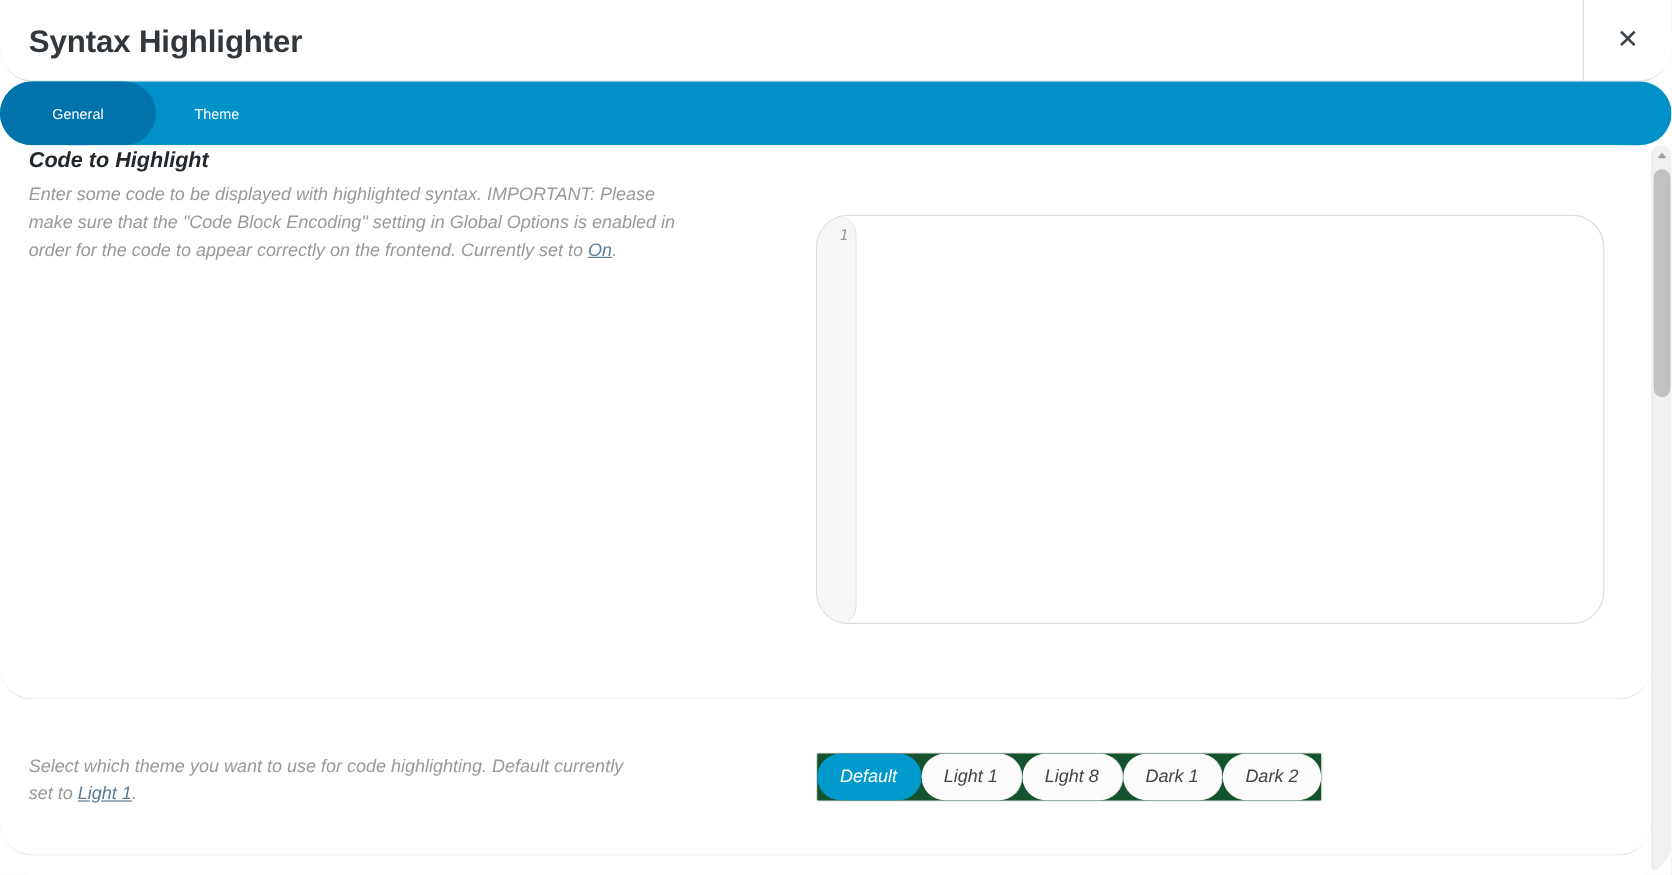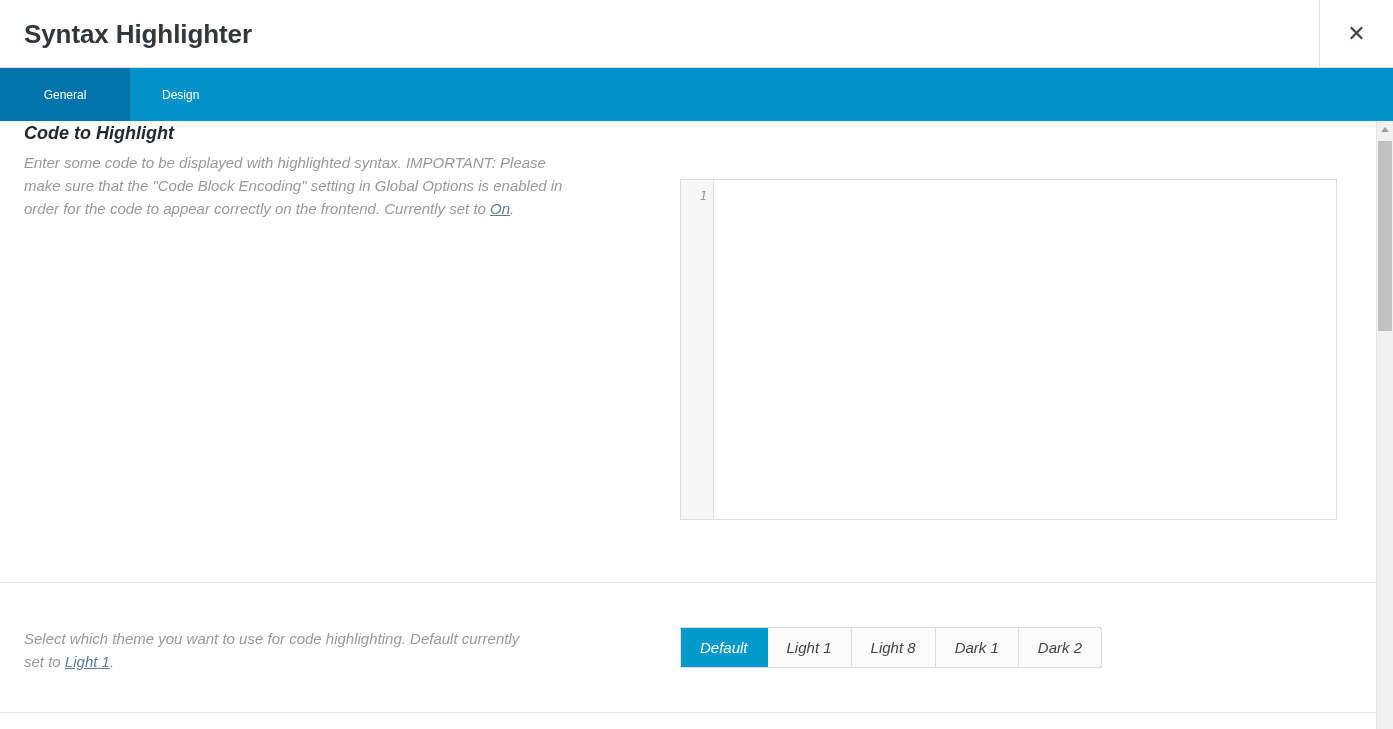--- a/index.html
+++ b/index.html
@@ -1,15 +1,15 @@
 <!DOCTYPE html>
 <html><head>
 <meta charset="utf-8">
 <style>
-  * { box-sizing: border-box; }
+  * { box-sizing: border-box; border-radius: 27px; }
   html, body {
     margin: 0;
     padding: 0;
     width: 1393px;
     height: 729px;
     overflow: hidden;
     background: #ffffff;
     font-family: "Liberation Sans", sans-serif;
     -webkit-font-smoothing: antialiased;
   }
@@ -196,21 +196,21 @@
     overflow: hidden;
   }
 
   
   .button-group {
     display: inline-flex;
     align-items: flex-end;
     border: 1px solid #dddddd;
     border-radius: 2px;
     overflow: hidden;
-    background: #000000;
+    background: #14532d;
   }
   .button-group .bg-btn {
     padding: 0 19px;
     height: 39px;
     display: flex;
     align-items: center;
     justify-content: center;
     font-size: 15px;
     color: #444444;
     background: #fbfbfb;
@@ -275,21 +275,21 @@
       <span class="x-glyph">✕</span>
     </div>
   </div>
 
   <div class="tab-bar">
     <div class="tab active">
       <span>General</span>
       <span class="tab-pointer"></span>
     </div>
     <div class="tab">
-      <span>Design</span>
+      <span>Theme</span>
     </div>
   </div>
 
   <div class="content">
 
     <div class="settings-row row-code">
       <div class="row-label">
         <div class="row-title">Code to Highlight</div>
         <p class="row-desc"><span>Enter some code to be displayed with highlighted syntax. IMPORTANT: Please make sure that the "Code Block Encoding" setting in Global Options is enabled in order for the code to appear correctly on the frontend. Currently set to </span><a href="#">On</a><span>.</span></p>
       </div>

